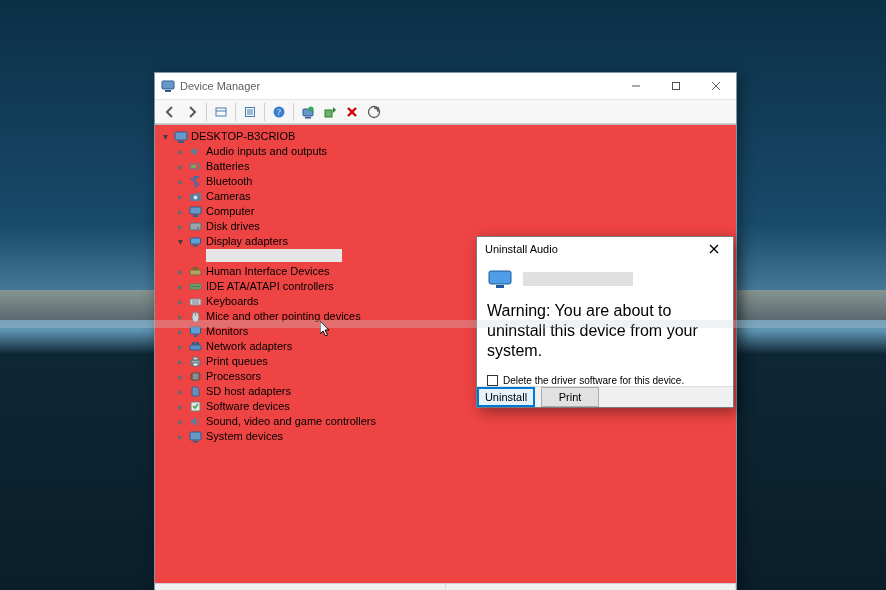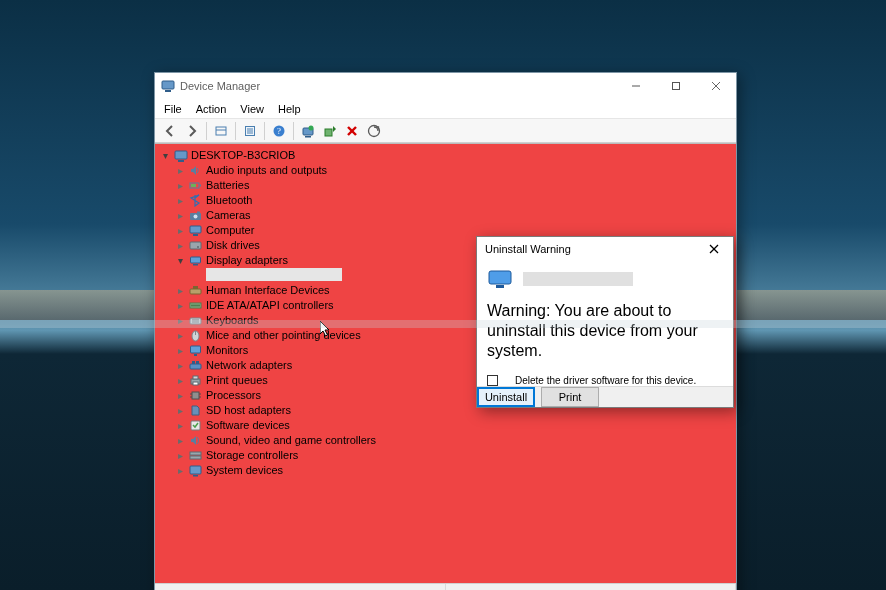--- a/index.html
+++ b/index.html
@@ -115,21 +115,21 @@
     background:#fff;
     color:#000;
   }
   .dlg-titlebar .title { flex:1; font-size:11px; }
   .dlg-close { width:38px;height:24px;display:flex;align-items:center;justify-content:center;color:#000; }
   .dlg-body { flex:1; padding:6px 10px 0 10px; }
   .dev-row { display:flex; align-items:center; gap:8px; margin-bottom:10px; }
   .dev-row .devicon { width:28px;height:24px; }
   .dev-row .devname { width:110px;height:14px;background:#e0e0e0; }
   .warn { font-size:16px; color:#000; margin-bottom:14px; line-height:1.25; }
-  .chk-row { display:flex; align-items:center; gap:17px; font-size:10px; }
+  .chk-row { display:flex; align-items:center; gap:5px; font-size:10px; }
   .chk-row .cb { width:11px;height:11px;border:1px solid #333;background:#fff; }
   .dlg-footer {
     background:#f0f0f0;border-top:1px solid #dcdcdc;height:34px;display:flex;align-items:center;justify-content:flex-start;gap:6px;padding-right:8px;
   }
   .dlg-btn {
     min-width:58px;height:20px;font-size:11px;display:flex;align-items:center;justify-content:center;
     background:#e1e1e1;border:1px solid #adadad;
   }
   .dlg-btn.primary { border:1px solid #0078d7; background:#e5f1fb; color:#000; box-shadow:0 0 0 1px #0078d7 inset; }
 
@@ -166,26 +166,20 @@
         </svg>
       </div>
     <div class="winbtn close">
         <svg width="10" height="10">
           <line x1="1" y1="1" x2="9" y2="9" stroke="currentColor"></line>
           <line x1="9" y1="1" x2="1" y2="9" stroke="currentColor"></line>
         </svg>
       </div>
   </div>
 
-  <div class="dm-menubar">
-    <span>File</span>
-    <span>Action</span>
-    <span>View</span>
-    <span>Help</span>
-  </div>
 
   <div class="dm-toolbar">
     <div class="tbtn">
         <svg width="14" height="14">
           <path d="M9 2 L4 7 L9 12" fill="none" stroke="#5a5a5a" stroke-width="2"></path>
         </svg>
       </div>
     <div class="tbtn">
         <svg width="14" height="14">
           <path d="M5 2 L10 7 L5 12" fill="none" stroke="#5a5a5a" stroke-width="2"></path>
@@ -443,50 +437,40 @@
                 <path d="M2 5h2l3-3v9l-3-3H2z" fill="#5a7fa0"></path>
                 <path d="M8 3c2 1.5 2 5.5 0 7" fill="none" stroke="#5a7fa0"></path>
               </svg>
             </span>
             <span class="nlabel">Sound, video and game controllers</span>
           </div>
         <div class="node">
             <span class="caret right"></span>
             <span class="nicon">
               <svg width="13" height="13">
-                <rect x="1" y="3" width="11" height="3" fill="#9aa6ad" stroke="#5f6b72"></rect>
-                <rect x="1" y="7" width="11" height="3" fill="#9aa6ad" stroke="#5f6b72"></rect>
-              </svg>
-            </span>
-            <span class="nlabel">Storage controllers</span>
-          </div>
-        <div class="node">
-            <span class="caret right"></span>
-            <span class="nicon">
-              <svg width="13" height="13">
                 <rect x="1" y="2" width="11" height="8" rx="1" fill="#6698c8" stroke="#2f5d8a"></rect>
                 <rect x="4" y="11" width="5" height="1.5" fill="#2f5d8a"></rect>
               </svg>
             </span>
             <span class="nlabel">System devices</span>
           </div>
 
       </div>
     </div>
   </div>
 
   <div class="dm-status">
     <div class="cell"></div>
       <div class="cell"></div>
   </div>
 </div>
 
 <div class="dlg">
   <div class="dlg-titlebar">
-    <span class="title">Uninstall Warning</span>
+    <span class="title">Uninstall Audio</span>
     <div class="dlg-close">
         <svg width="10" height="10">
           <line x1="1" y1="1" x2="9" y2="9" stroke="currentColor" stroke-width="1.3"></line>
           <line x1="9" y1="1" x2="1" y2="9" stroke="currentColor" stroke-width="1.3"></line>
         </svg>
       </div>
   </div>
   <div class="dlg-body">
     <div class="dev-row">
       <span class="devicon"><svg width="28" height="24">

